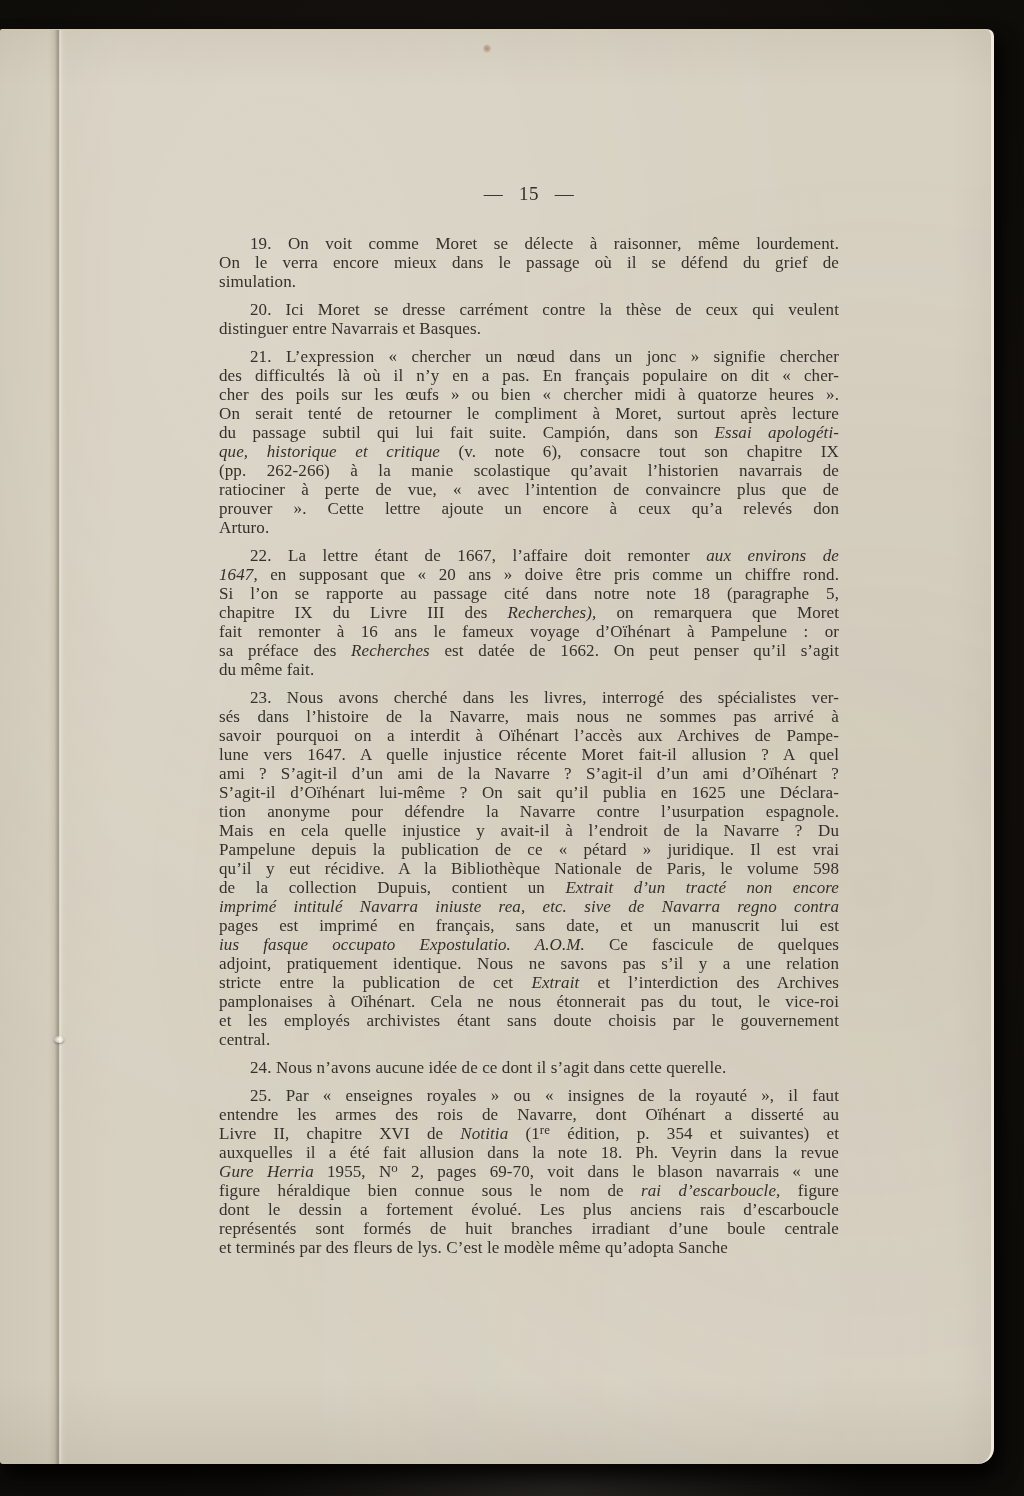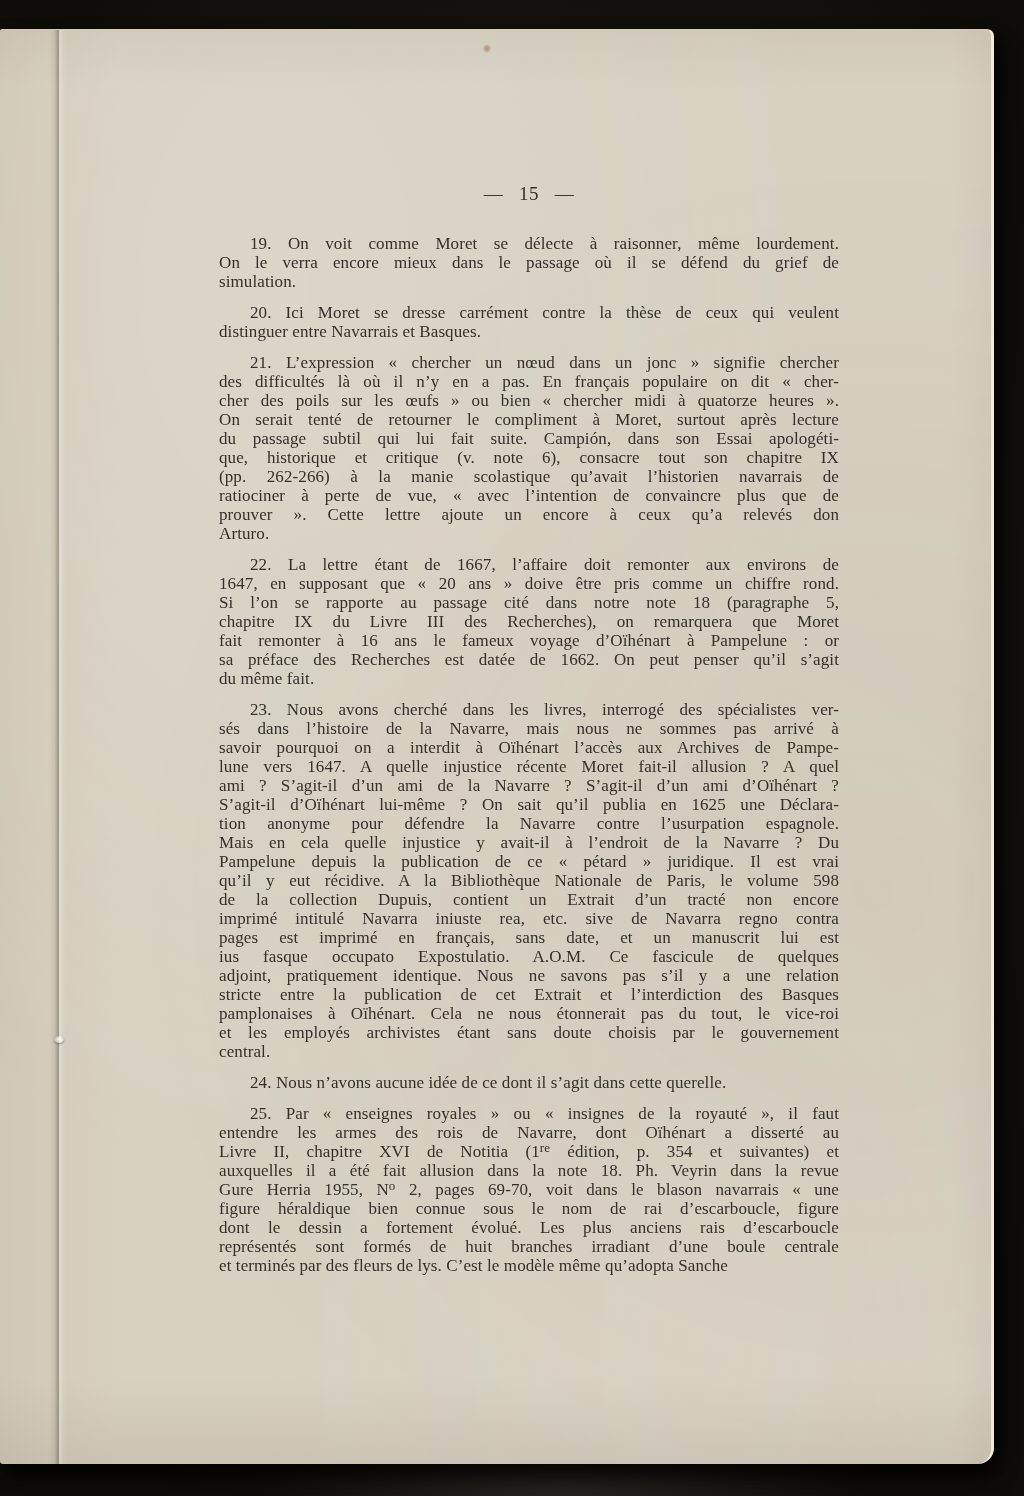--- a/index.html
+++ b/index.html
@@ -61,30 +61,30 @@
   }
   .textblock{
     position:absolute;left:219px;top:153px;width:620px;
     color:var(--ink);font-size:17px;line-height:19px;
     letter-spacing:0.1px;
   }
   .pagenum{
     text-align:center;font-size:19px;line-height:22px;margin:0 0 29px 0;
     word-spacing:0.55em;letter-spacing:0.5px;color:var(--ink);
   }
-  .note{margin:12px 0 9px 0;padding:0;}
+  .note{margin:3px 0 9px 0;padding:0;}
   .ln{
     display:block;
     text-align:justify;
     text-align-last:justify;
     white-space:normal;
   }
   .ln.first{text-indent:31px;}
   .ln.last{text-align-last:left;}
-  .it{}
+  .it{font-style:italic;}
   sup.sup{
     font-size:13px;line-height:0;vertical-align:baseline;position:relative;top:-5px;font-family:Liberation Serif, serif;
   }
 </style>
 </head>
 <body>
 
 <div class="backdrop">
   <div class="page">
     <div class="page-shading"></div>
@@ -133,21 +133,21 @@
             <span class="ln"><span class="run">S’agit-il d’Oïhénart lui-même ? On sait qu’il publia en 1625 une Déclara-</span></span>
             <span class="ln"><span class="run">tion anonyme pour défendre la Navarre contre l’usurpation espagnole.</span></span>
             <span class="ln"><span class="run">Mais en cela quelle injustice y avait-il à l’endroit de la Navarre ? Du</span></span>
             <span class="ln"><span class="run">Pampelune depuis la publication de ce « pétard » juridique. Il est vrai</span></span>
             <span class="ln"><span class="run">qu’il y eut récidive. A la Bibliothèque Nationale de Paris, le volume 598</span></span>
             <span class="ln"><span class="run">de la collection Dupuis, contient un </span><span class="run it">Extrait d’un tracté non encore</span></span>
             <span class="ln"><span class="run it">imprimé intitulé Navarra iniuste rea, etc. sive de Navarra regno contra</span></span>
             <span class="ln"><span class="run">pages est imprimé en français, sans date, et un manuscrit lui est</span></span>
             <span class="ln"><span class="run it">ius fasque occupato Expostulatio. A.O.M.</span><span class="run"> Ce fascicule de quelques</span></span>
             <span class="ln"><span class="run">adjoint, pratiquement identique. Nous ne savons pas s’il y a une relation</span></span>
-            <span class="ln"><span class="run">stricte entre la publication de cet </span><span class="run it">Extrait</span><span class="run"> et l’interdiction des Basques</span></span>
+            <span class="ln"><span class="run">stricte entre la publication de cet </span><span class="run it">Extrait</span><span class="run"> et l’interdiction des Archives</span></span>
             <span class="ln"><span class="run">pamplonaises à Oïhénart. Cela ne nous étonnerait pas du tout, le vice-roi</span></span>
             <span class="ln"><span class="run">et les employés archivistes étant sans doute choisis par le gouvernement</span></span>
             <span class="ln last"><span class="run">central.</span></span>
           </p>
           <p class="note">
             <span class="ln first last"><span class="run">24. Nous n’avons aucune idée de ce dont il s’agit dans cette querelle.</span></span>
           </p>
           <p class="note">
             <span class="ln first"><span class="run">25. Par « enseignes royales » ou « insignes de la royauté », il faut</span></span>
             <span class="ln"><span class="run">entendre les armes des rois de Navarre, dont Oïhénart a disserté au</span></span>

